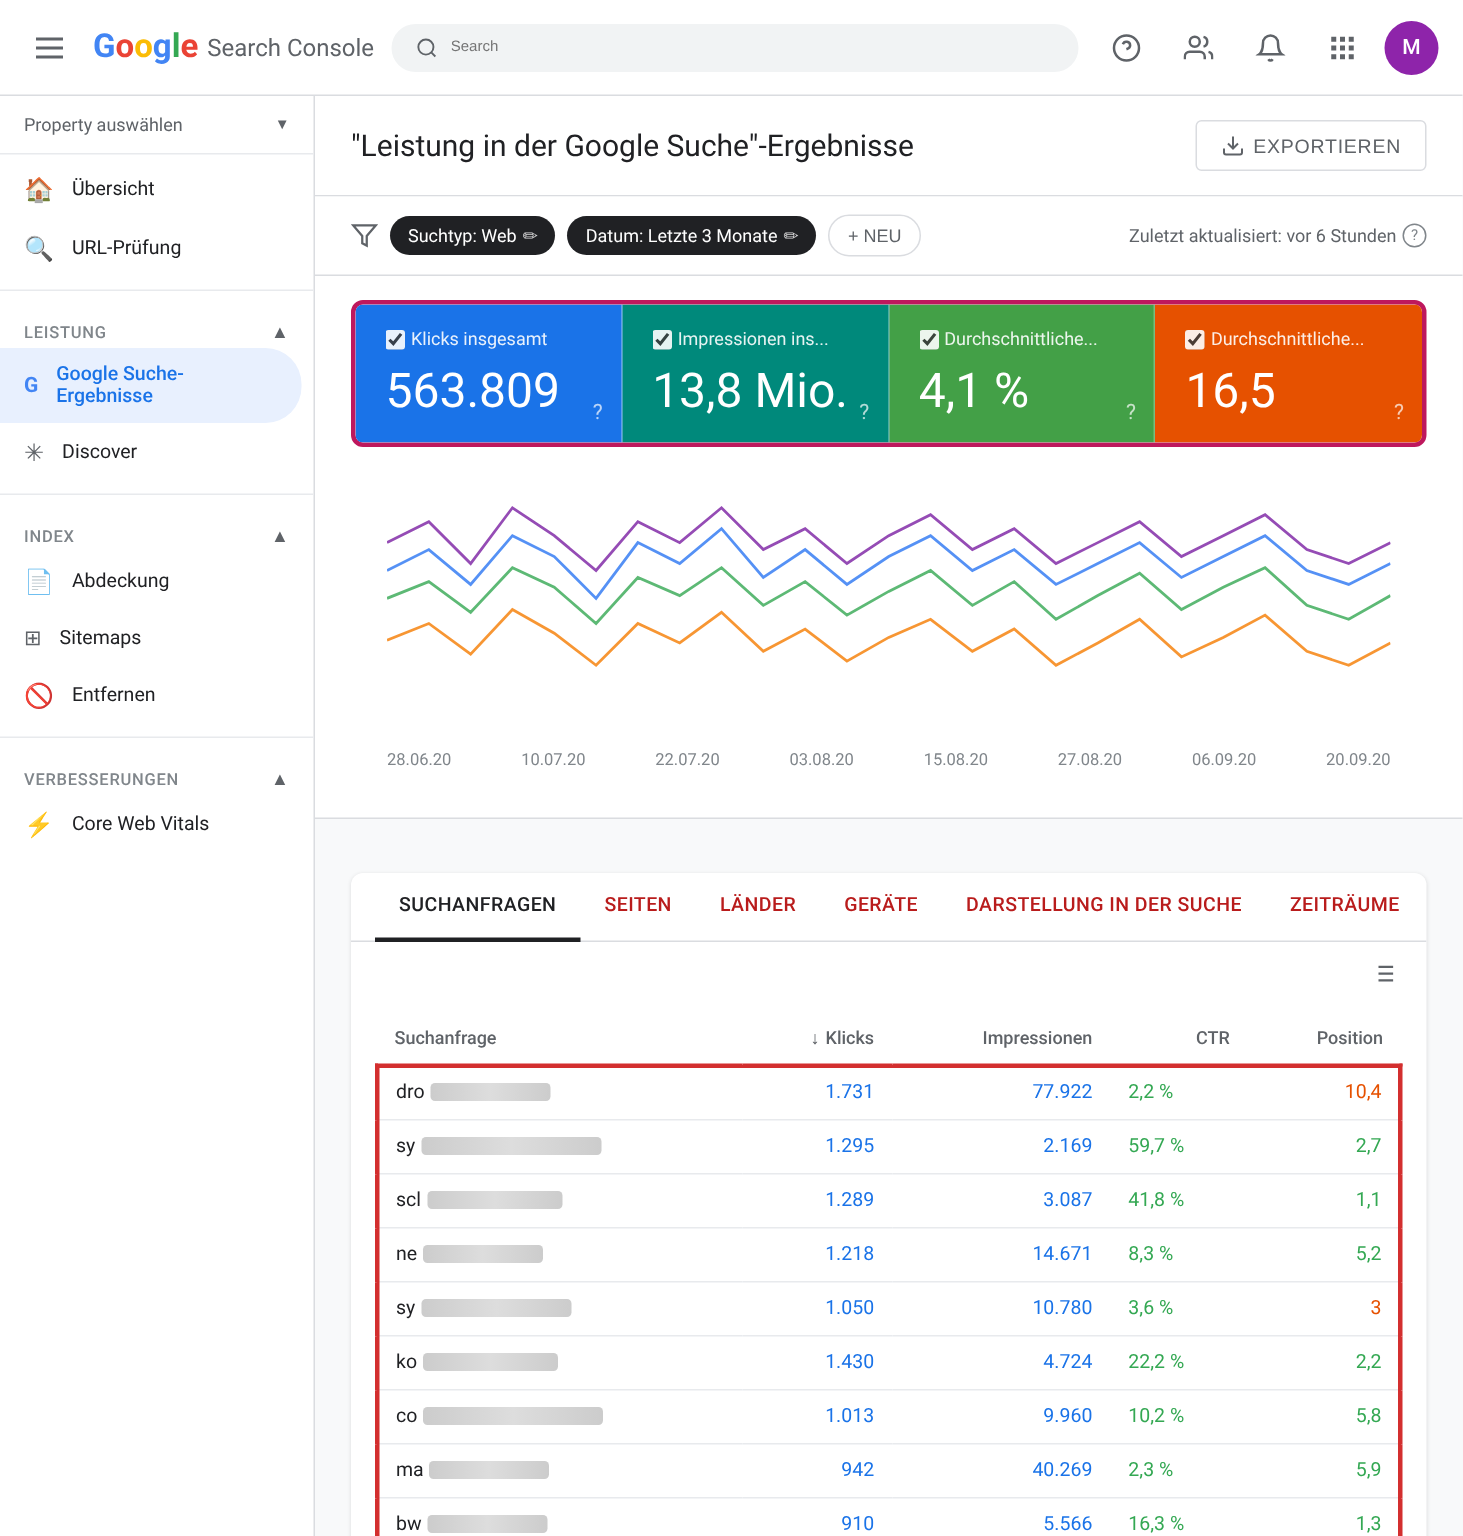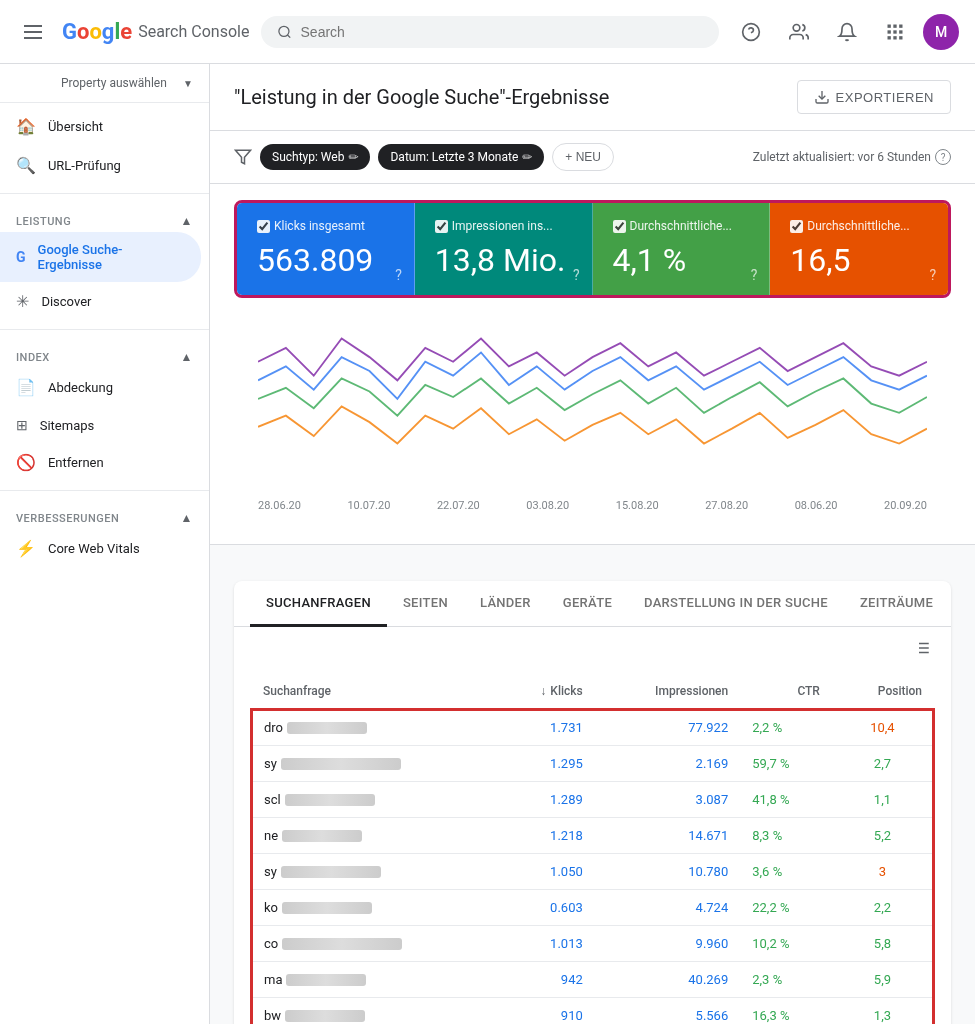--- a/index.html
+++ b/index.html
@@ -16,21 +16,21 @@
     .top-nav .logo { display: flex; align-items: center; gap: 6px; font-size: 18px; font-weight: 400; color: #5f6368; white-space: nowrap; }
     .top-nav .logo .blue { color: #4285F4; }
     .top-nav .logo .red { color: #EA4335; }
     .top-nav .logo .yellow { color: #FBBC05; }
     .top-nav .logo .green { color: #34A853; }
     .search-bar {
       flex: 1; display: flex; align-items: center;
       background: #f1f3f4; border-radius: 24px; padding: 8px 16px; gap: 8px;
       max-width: 600px;
     }
-    .search-bar input { border: none; background: transparent; outline: none; font-size: 14px; color: #6d28d9; width: 100%; }
+    .search-bar input { border: none; background: transparent; outline: none; font-size: 10px; color: #6d28d9; width: 100%; }
     .nav-icons { margin-left: auto; display: flex; align-items: center; gap: 8px; }
     .nav-icon-btn {
       width: 40px; height: 40px; border-radius: 50%; display: flex; align-items: center; justify-content: center;
       cursor: pointer; color: #5f6368; font-size: 18px; border: none; background: transparent;
     }
     .avatar {
       width: 36px; height: 36px; border-radius: 50%; background: #8E24AA;
       display: flex; align-items: center; justify-content: center; color: #fff; font-size: 14px; font-weight: 500; cursor: pointer;
     }
 
@@ -113,42 +113,42 @@
     .metric-card .metric-label input[type=checkbox] { accent-color: #fff; }
     .metric-card .metric-value { font-size: 32px; font-weight: 400; }
     .metric-card .metric-help { position: absolute; bottom: 12px; right: 12px; opacity: 0.7; font-size: 14px; cursor: pointer; }
     .chart-svg { width: 100%; height: 100%; }
     .chart-x-labels { display: flex; justify-content: space-between; padding: 4px 0 16px 0; font-size: 11px; color: #80868b; }
 
     
     .tabs-section { background: #fff; margin-top: 16px; border-radius: 8px; box-shadow: 0 1px 3px rgba(0,0,0,0.12); overflow: hidden; }
     .tabs-header { display: flex; border-bottom: 1px solid #dadce0; padding: 0 16px; }
     .tab-item {
-      padding: 14px 16px; font-size: 13px; font-weight: 500; color: #737373;
+      padding: 14px 16px; font-size: 13px; font-weight: 500; color: #b91c1c;
       cursor: pointer; border-bottom: 3px solid transparent; margin-bottom: -1px; text-transform: uppercase; letter-spacing: 0.3px; white-space: nowrap;
     }
     .tab-item.active { color: #202124; border-bottom-color: #202124; }
 
     
     .table-section { padding: 0 16px 16px; }
     .table-toolbar { display: flex; justify-content: flex-end; padding: 8px 0; }
     .table-filter-btn { background: none; border: none; cursor: pointer; color: #5f6368; font-size: 18px; padding: 4px; }
     table { width: 100%; border-collapse: collapse; }
     thead th {
       text-align: left; padding: 10px 12px; font-size: 12px; font-weight: 500; color: #5f6368;
       border-bottom: 1px solid #e8eaed;
     }
     thead th.right { text-align: right; }
     tbody tr { border-bottom: 1px solid #e8eaed; }
     tbody td { padding: 10px 12px; font-size: 13px; }
     .td-query { color: #202124; }
     .td-clicks { color: #1a73e8; text-align: right; }
     .td-impressions { color: #1a73e8; text-align: right; }
     .td-ctr { color: #34a853; }
-    .td-position { color: #e65100; text-align: center; }
+    .td-position { color: #e65100; text-align: right; }
     .td-position.good { color: #34a853; }
     .blurred-part {
       display: inline-block;
       background: linear-gradient(90deg, #ccc 0%, #ddd 50%, #ccc 100%);
       border-radius: 3px; height: 12px; vertical-align: middle;
     }
 
     
     .sort-icon { display: inline-block; margin-right: 4px; }
 
@@ -213,21 +213,21 @@
         </svg>
     </button>
     <div class="avatar">M</div>
   </div>
 </nav>
 
 <div class="layout">
 
   <aside class="sidebar">
     <div class="sidebar-dropdown-btn">
-      <span style="font-size:12px;color:#5f6368;margin-left:45px;">Property auswählen</span>
+      <span style="font-size:12px;color:#5f6368;">Property auswählen</span>
       <span class="chevron">▼</span>
     </div>
 
     <div class="sidebar-section">
       <div class="sidebar-item">
         <span class="icon">🏠</span>
         <span>Übersicht</span>
       </div>
       <div class="sidebar-item">
         <span class="icon">🔍</span>
@@ -369,21 +369,21 @@
 
           <polyline fill="none" stroke="#f57c00" stroke-width="2" opacity="0.8" points="0,130 30,118 60,140 90,108 120,125 150,148 180,118 210,132 240,110 270,138 300,122 330,145 360,128 390,115 420,138 450,122 480,148 510,132 540,115 570,142 600,128 630,112 660,138 690,148 720,132"></polyline>
         </svg>
         <div class="chart-x-labels" id="chart-x-labels">
         <span>28.06.20</span>
             <span>10.07.20</span>
             <span>22.07.20</span>
             <span>03.08.20</span>
             <span>15.08.20</span>
             <span>27.08.20</span>
-            <span>08.06.20</span>
+            <span>06.09.20</span>
             <span>20.09.20</span>
           </div>
       </div>
     </div>
 
     <div class="content-inner">
       <div class="tabs-section">
 
         <div class="tabs-header" id="tabs-header">
         <div class="tab-item active">SUCHANFRAGEN</div>
@@ -450,21 +450,21 @@
                 </tr>
                 <tr style="border-left: 2px solid rgb(211, 47, 47); border-right: 2px solid rgb(211, 47, 47);">
                   <td class="td-query"><span>sy</span><span class="blurred-part" style="width: 100px; margin-left: 4px;"></span></td>
                   <td class="td-clicks">1.050</td>
                   <td class="td-impressions">10.780</td>
                   <td class="td-ctr">3,6 %</td>
                   <td class="td-position">3</td>
                 </tr>
                 <tr style="border-left: 2px solid rgb(211, 47, 47); border-right: 2px solid rgb(211, 47, 47);">
                   <td class="td-query"><span>ko</span><span class="blurred-part" style="width: 90px; margin-left: 4px;"></span></td>
-                  <td class="td-clicks">0.603</td>
+                  <td class="td-clicks">1.430</td>
                   <td class="td-impressions">4.724</td>
                   <td class="td-ctr">22,2 %</td>
                   <td class="td-position good">2,2</td>
                 </tr>
                 <tr style="border-left: 2px solid rgb(211, 47, 47); border-right: 2px solid rgb(211, 47, 47);">
                   <td class="td-query"><span>co</span><span class="blurred-part" style="width: 120px; margin-left: 4px;"></span></td>
                   <td class="td-clicks">1.013</td>
                   <td class="td-impressions">9.960</td>
                   <td class="td-ctr">10,2 %</td>
                   <td class="td-position good">5,8</td>

